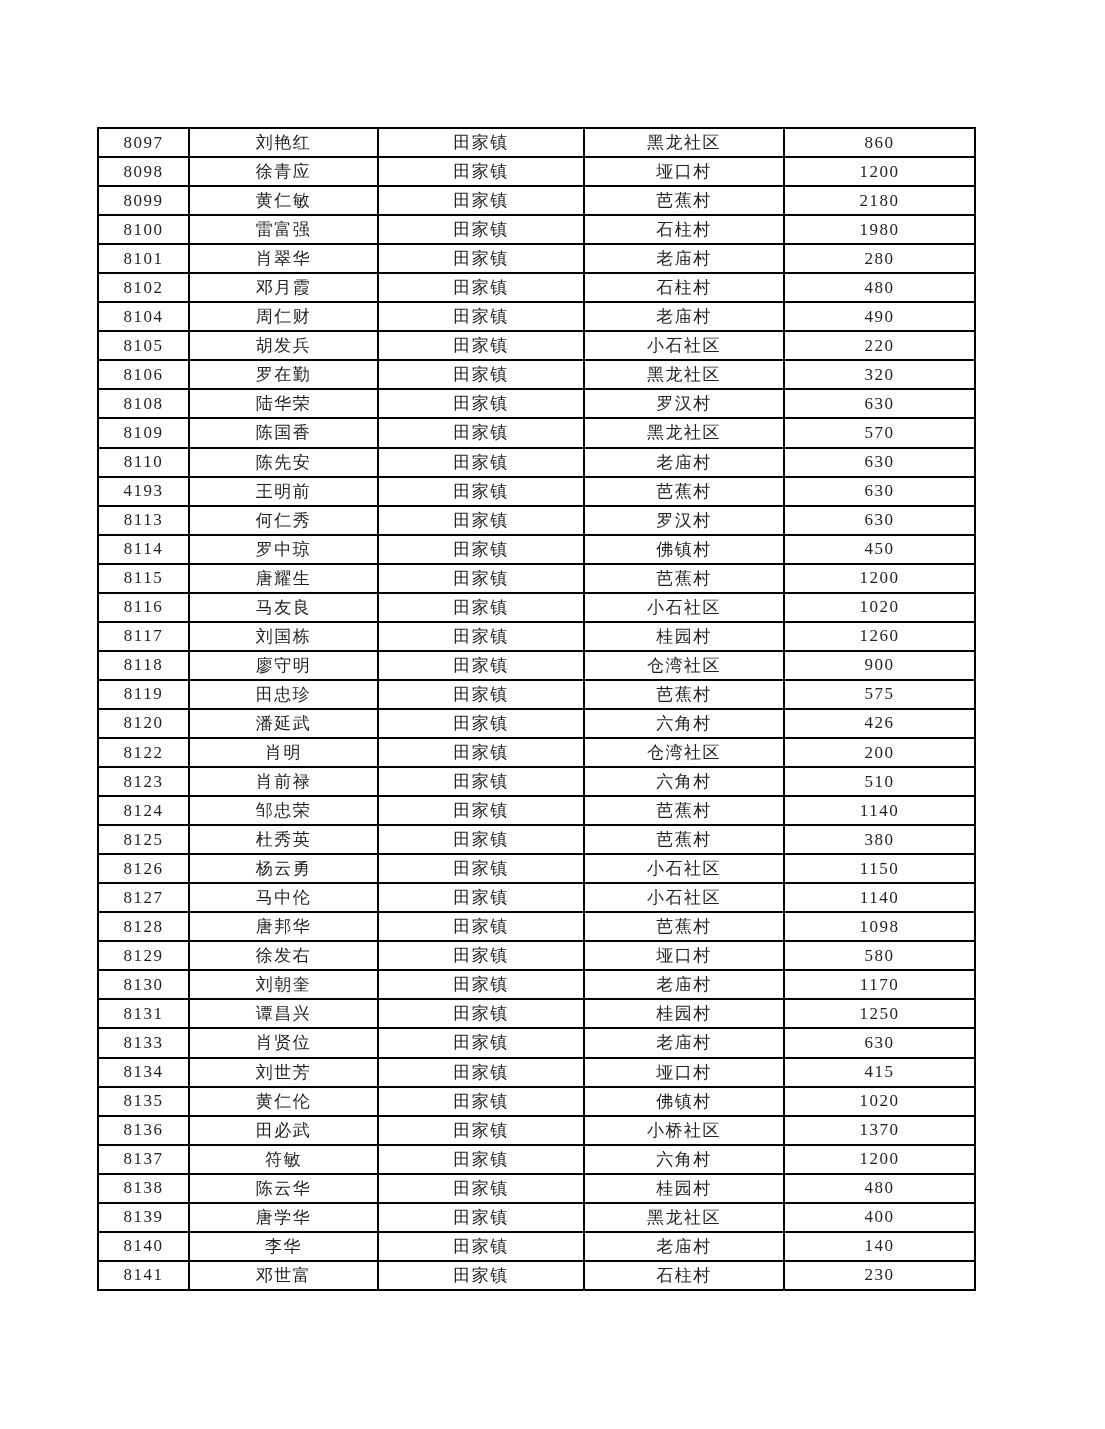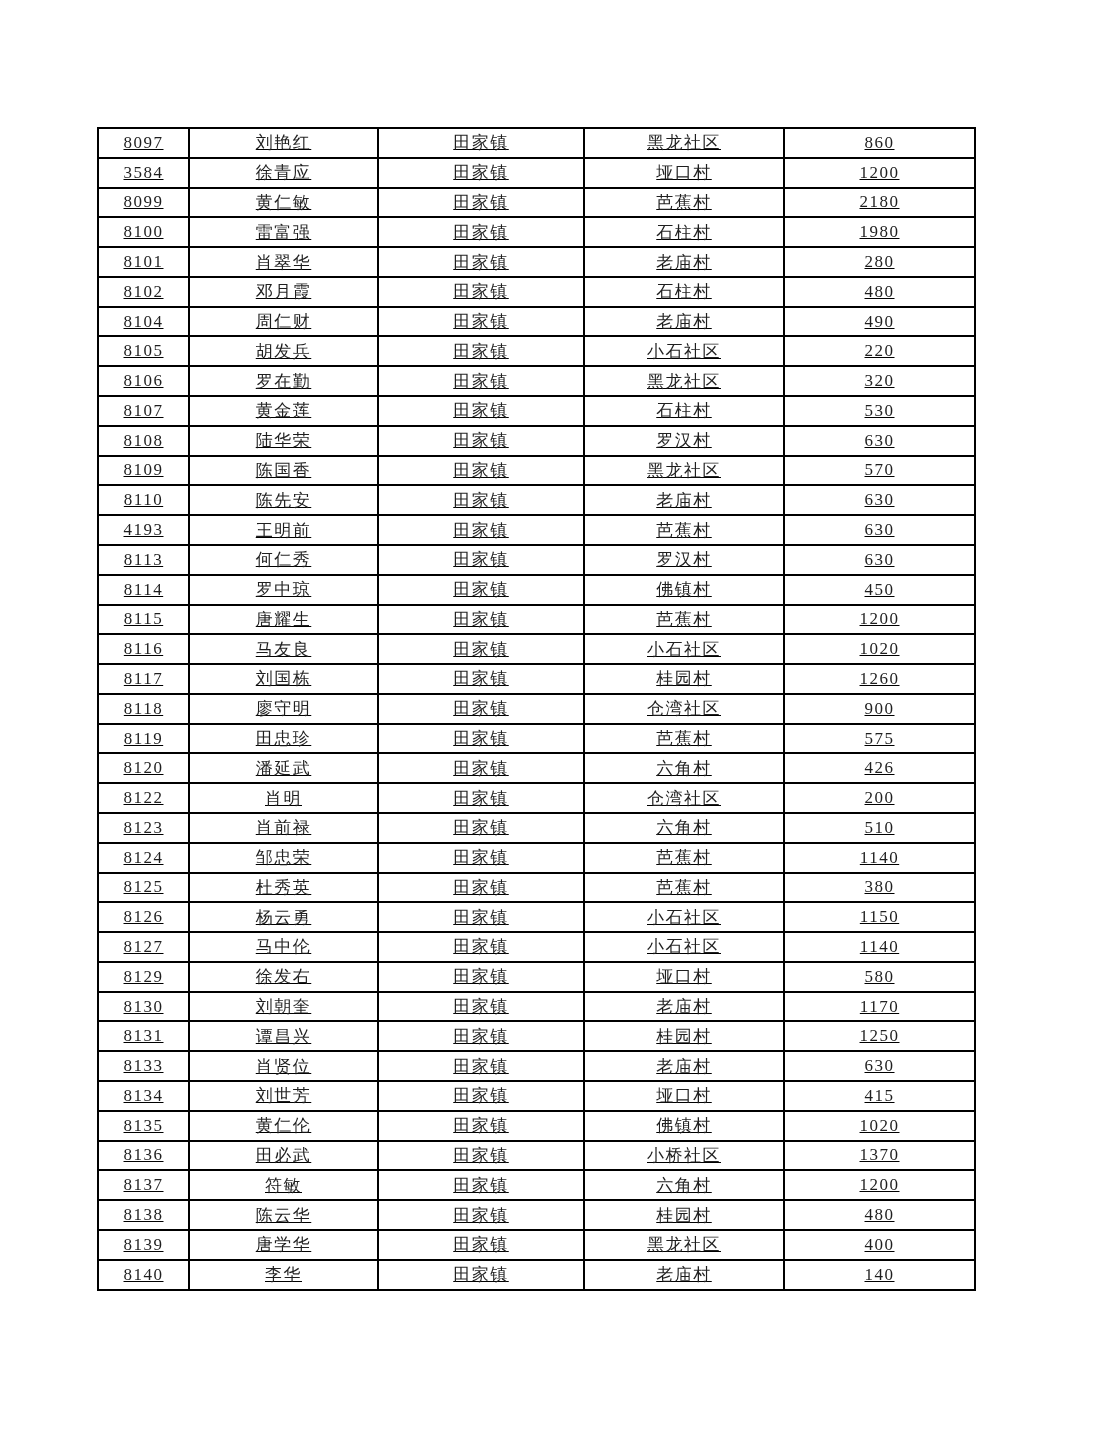--- a/index.html
+++ b/index.html
@@ -16,21 +16,20 @@
     .sheet {
       position: absolute;
       left: 97px;
       top: 127px;
     }
     table.records {
       border-collapse: collapse;
       table-layout: fixed;
       width: 877px;
       height: 1164px;
-      text-decoration: underline;
     }
     table.records td {
       border: 2px solid #000000;
       text-align: center;
       vertical-align: middle;
       font-size: 17px;
       color: #1f1f1f;
       padding: 0;
       overflow: hidden;
       white-space: nowrap;
@@ -51,21 +50,21 @@
     </colgroup>
     <tbody id="records-tbody">
         <tr>
           <td>8097</td>
           <td>刘艳红</td>
           <td>田家镇</td>
           <td>黑龙社区</td>
           <td>860</td>
         </tr>
         <tr>
-          <td>3584</td>
+          <td>8098</td>
           <td>徐青应</td>
           <td>田家镇</td>
           <td>垭口村</td>
           <td>1200</td>
         </tr>
         <tr>
           <td>8099</td>
           <td>黄仁敏</td>
           <td>田家镇</td>
           <td>芭蕉村</td>
@@ -107,27 +106,20 @@
           <td>220</td>
         </tr>
         <tr>
           <td>8106</td>
           <td>罗在勤</td>
           <td>田家镇</td>
           <td>黑龙社区</td>
           <td>320</td>
         </tr>
         <tr>
-          <td>8107</td>
-          <td>黄金莲</td>
-          <td>田家镇</td>
-          <td>石柱村</td>
-          <td>530</td>
-        </tr>
-        <tr>
           <td>8108</td>
           <td>陆华荣</td>
           <td>田家镇</td>
           <td>罗汉村</td>
           <td>630</td>
         </tr>
         <tr>
           <td>8109</td>
           <td>陈国香</td>
           <td>田家镇</td>
@@ -240,20 +232,27 @@
           <td>1150</td>
         </tr>
         <tr>
           <td>8127</td>
           <td>马中伦</td>
           <td>田家镇</td>
           <td>小石社区</td>
           <td>1140</td>
         </tr>
         <tr>
+          <td>8128</td>
+          <td>唐邦华</td>
+          <td>田家镇</td>
+          <td>芭蕉村</td>
+          <td>1098</td>
+        </tr>
+        <tr>
           <td>8129</td>
           <td>徐发右</td>
           <td>田家镇</td>
           <td>垭口村</td>
           <td>580</td>
         </tr>
         <tr>
           <td>8130</td>
           <td>刘朝奎</td>
           <td>田家镇</td>
@@ -315,16 +314,23 @@
           <td>田家镇</td>
           <td>黑龙社区</td>
           <td>400</td>
         </tr>
         <tr>
           <td>8140</td>
           <td>李华</td>
           <td>田家镇</td>
           <td>老庙村</td>
           <td>140</td>
+        </tr>
+        <tr>
+          <td>8141</td>
+          <td>邓世富</td>
+          <td>田家镇</td>
+          <td>石柱村</td>
+          <td>230</td>
         </tr>
       </tbody>
   </table>
 </div>
 
 </body></html>

